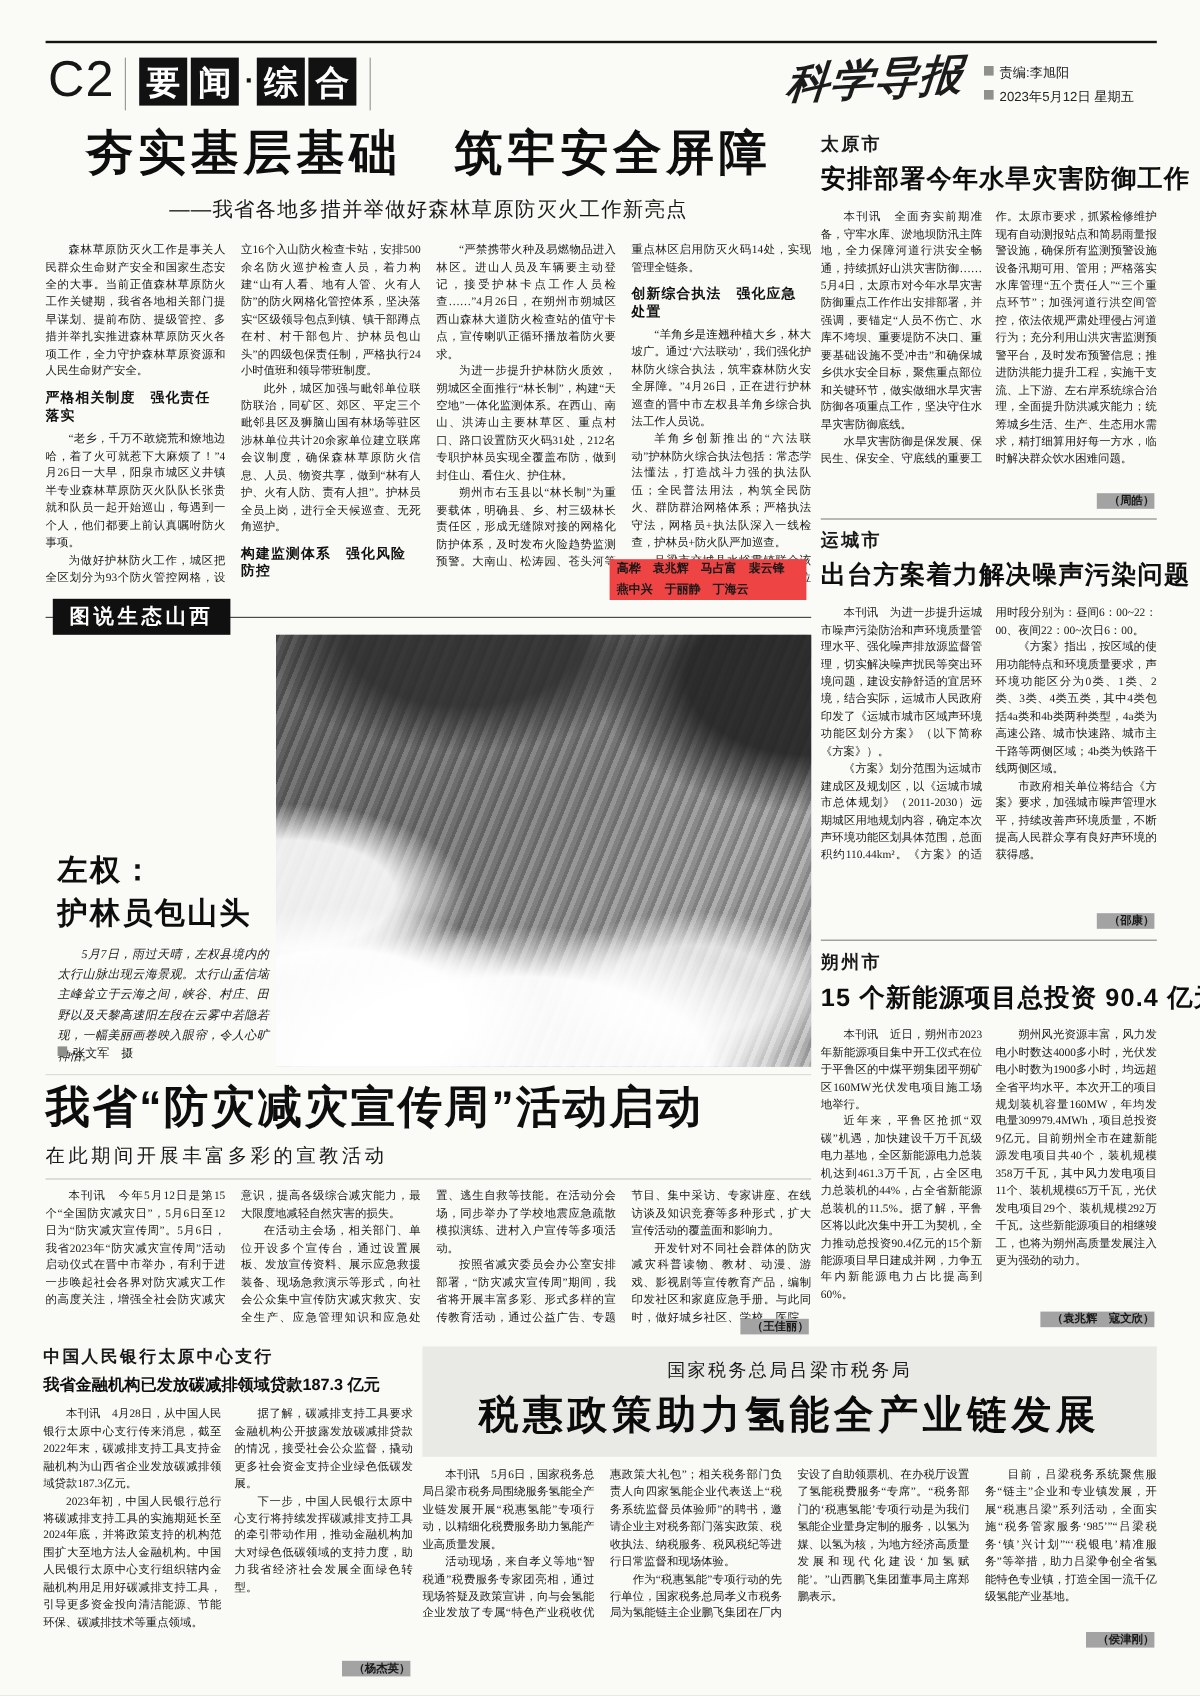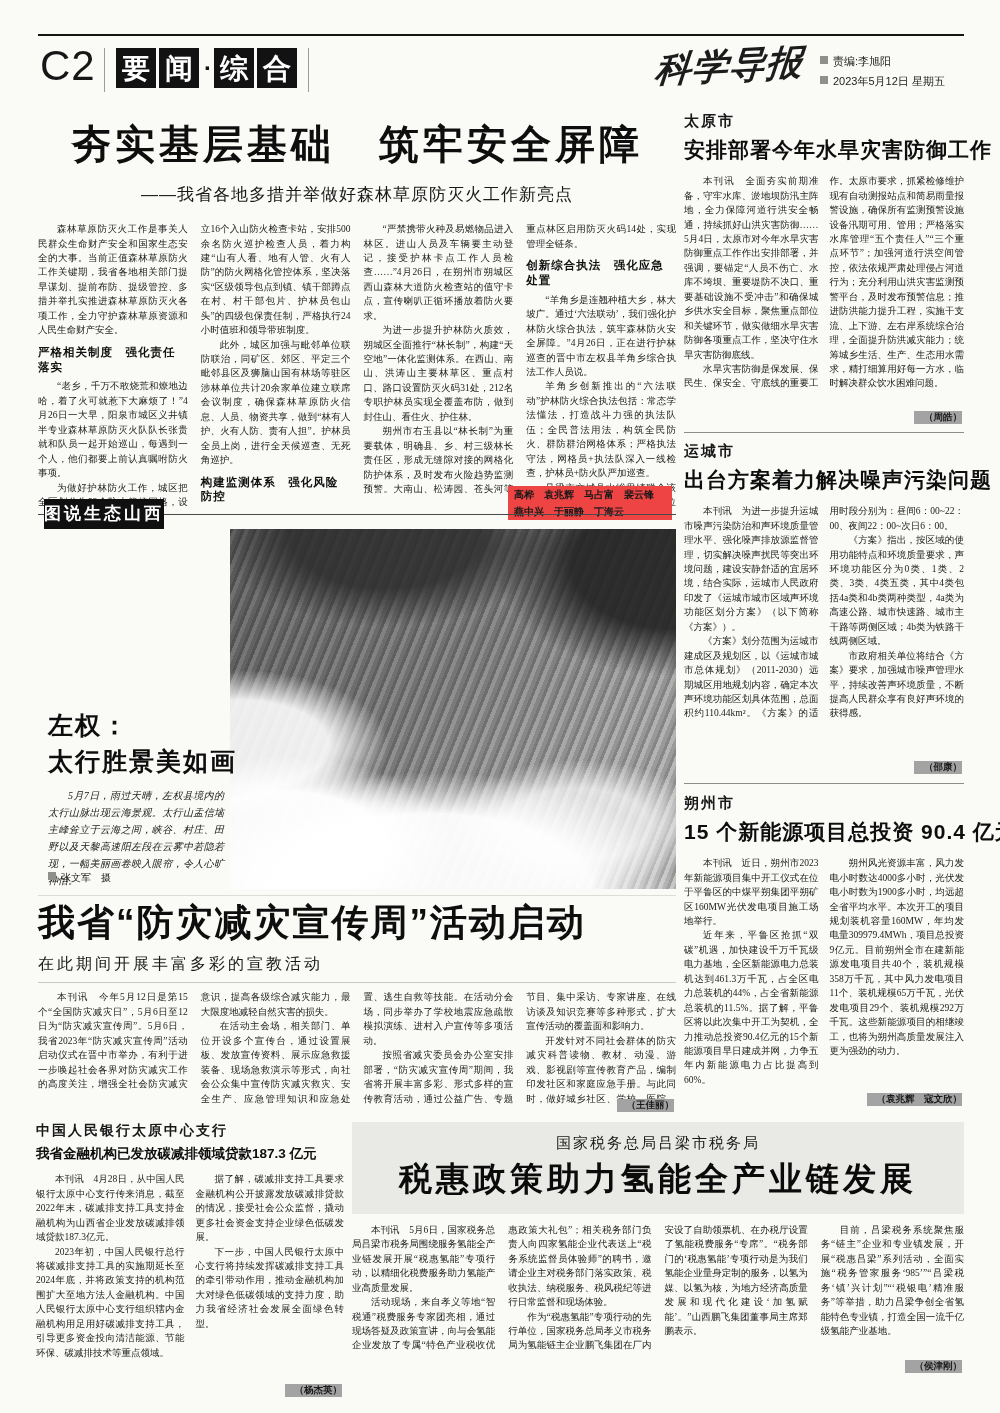--- a/index.html
+++ b/index.html
@@ -26,30 +26,30 @@
   
   .body p{font-size:9.5px;line-height:1.52;text-align:justify;text-indent:2em;margin:0;}
   .body h3{font:900 11.5px/1.3 "Liberation Sans","DejaVu Sans",sans-serif;margin:7px 0 5px;letter-spacing:1px;break-inside:avoid;color:#111;}
   .cols4{column-count:4;column-gap:13px;overflow:hidden;}
   .cols2{column-count:2;column-gap:11px;overflow:hidden;}
   .bwrap{position:relative;}
   .author{position:absolute;right:2px;bottom:0;font-size:9.5px;font-weight:bold;background:#a3a3a3;padding-left:10px;}
 
   
   .main-article{position:absolute;left:38px;top:104px;width:638px;}
-  .main-article h1{margin:16px;text-align:center;font:900 40px/1.2 "Liberation Sans","DejaVu Sans",sans-serif;
+  .main-article h1{margin:0;text-align:center;font:900 40px/1.2 "Liberation Sans","DejaVu Sans",sans-serif;
                    letter-spacing:4px;color:#0e0e0e;}
   .main-article .deck{margin:12px 0 0;text-align:center;font:400 17px/1.3 "Liberation Sans","DejaVu Sans",sans-serif;letter-spacing:1px;}
   .main-article .body{margin-top:16px;height:298px;}
   .main-byline{position:absolute;right:4px;bottom:0;width:158px;font-size:10px;font-weight:bold;
                background:#ef4444;line-height:1.7;padding-left:6px;}
 
   
   .feature{position:absolute;left:38px;top:514px;width:638px;height:380px;border-top:1px solid #4a4a4a;border-bottom:1px solid #dddcd6;}
-  .badge{position:absolute;left:6px;top:-16px;background:#101010;color:#fff;padding:0 0;
+  .badge{position:absolute;left:6px;top:-16px;background:#101010;color:#fff;padding:0 14px;
          font:700 17px/30px "Liberation Sans","DejaVu Sans",sans-serif;letter-spacing:3px;}
   .photo{position:absolute;right:0;top:14px;width:446px;height:360px;
     background:
       radial-gradient(ellipse 230px 120px at 12% 88%, rgba(255,255,255,.97) 0 45%, rgba(255,255,255,0) 75%),
       radial-gradient(ellipse 320px 150px at 45% 100%, rgba(255,255,255,.95) 0 50%, rgba(255,255,255,0) 78%),
       radial-gradient(ellipse 200px 100px at 2% 60%, rgba(252,252,252,.9) 0 45%, rgba(255,255,255,0) 75%),
       radial-gradient(ellipse 180px 90px at 78% 82%, rgba(248,248,248,.75) 0 40%, rgba(255,255,255,0) 72%),
       radial-gradient(ellipse 260px 160px at 100% 10%, rgba(35,35,35,.9) 0 40%, rgba(35,35,35,0) 70%),
       radial-gradient(ellipse 240px 130px at 35% 2%, rgba(45,45,45,.85) 0 40%, rgba(45,45,45,0) 70%),
       repeating-linear-gradient(112deg, rgba(70,70,70,.55) 0 3px, rgba(140,140,140,.45) 3px 7px, rgba(95,95,95,.5) 7px 11px),
@@ -135,21 +135,21 @@
         <div>燕中兴　于丽静　丁海云</div>
       </div>
     </div>
   </section>
 
   <section class="feature">
     <div class="badge">图说生态山西</div>
     <div class="photo"></div>
     <div class="ftitle">
       <div>左权：</div>
-      <div>太行胜景美如画</div>
+      <div>护林员包山头</div>
     </div>
     <div class="fcaption">5月7日，雨过天晴，左权县境内的太行山脉出现云海景观。太行山盂信垴主峰耸立于云海之间，峡谷、村庄、田野以及天黎高速阳左段在云雾中若隐若现，一幅美丽画卷映入眼帘，令人心旷神怡。</div>
     <div class="fcredit"><span class="sq"></span><span>张文军　摄</span></div>
   </section>
 
   <section class="weekly">
     <h2>我省“防灾减灾宣传周”活动启动</h2>
     <p class="deck">在此期间开展丰富多彩的宣教活动</p>
     <div class="rule"></div>
     <div class="bwrap">

